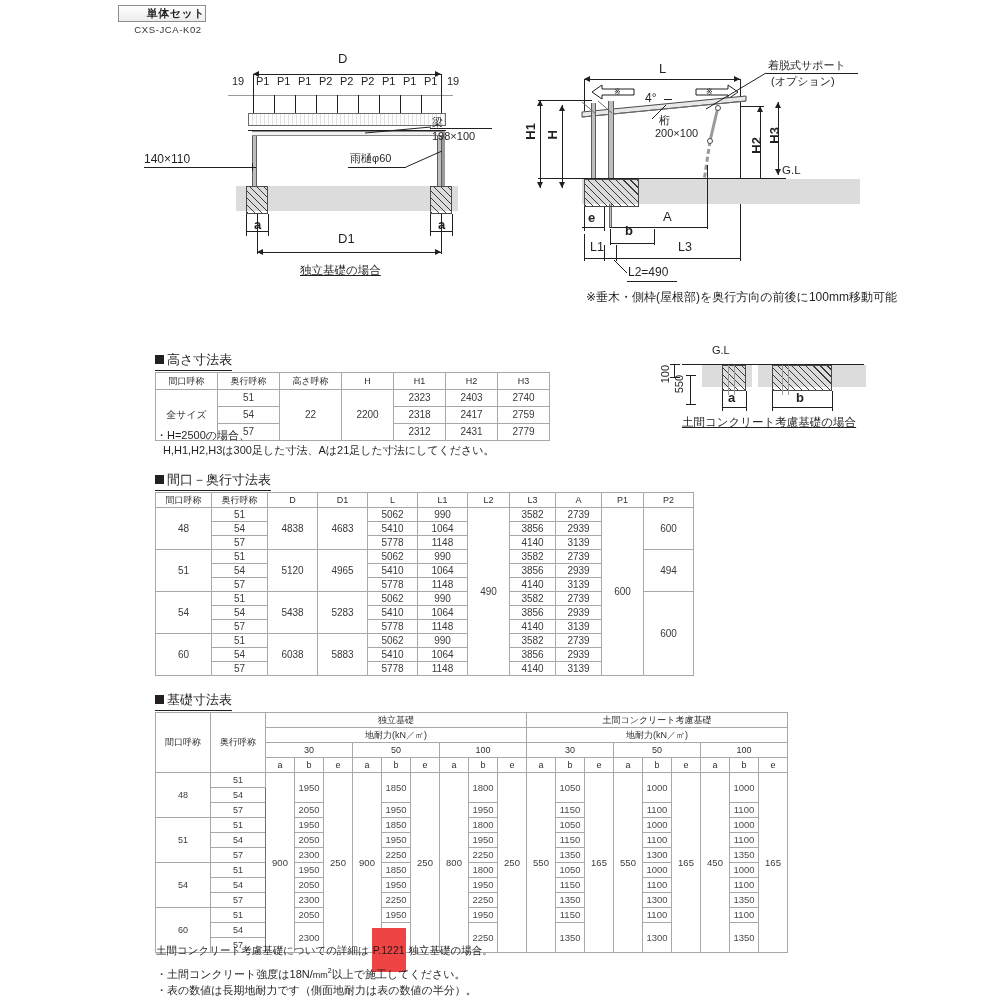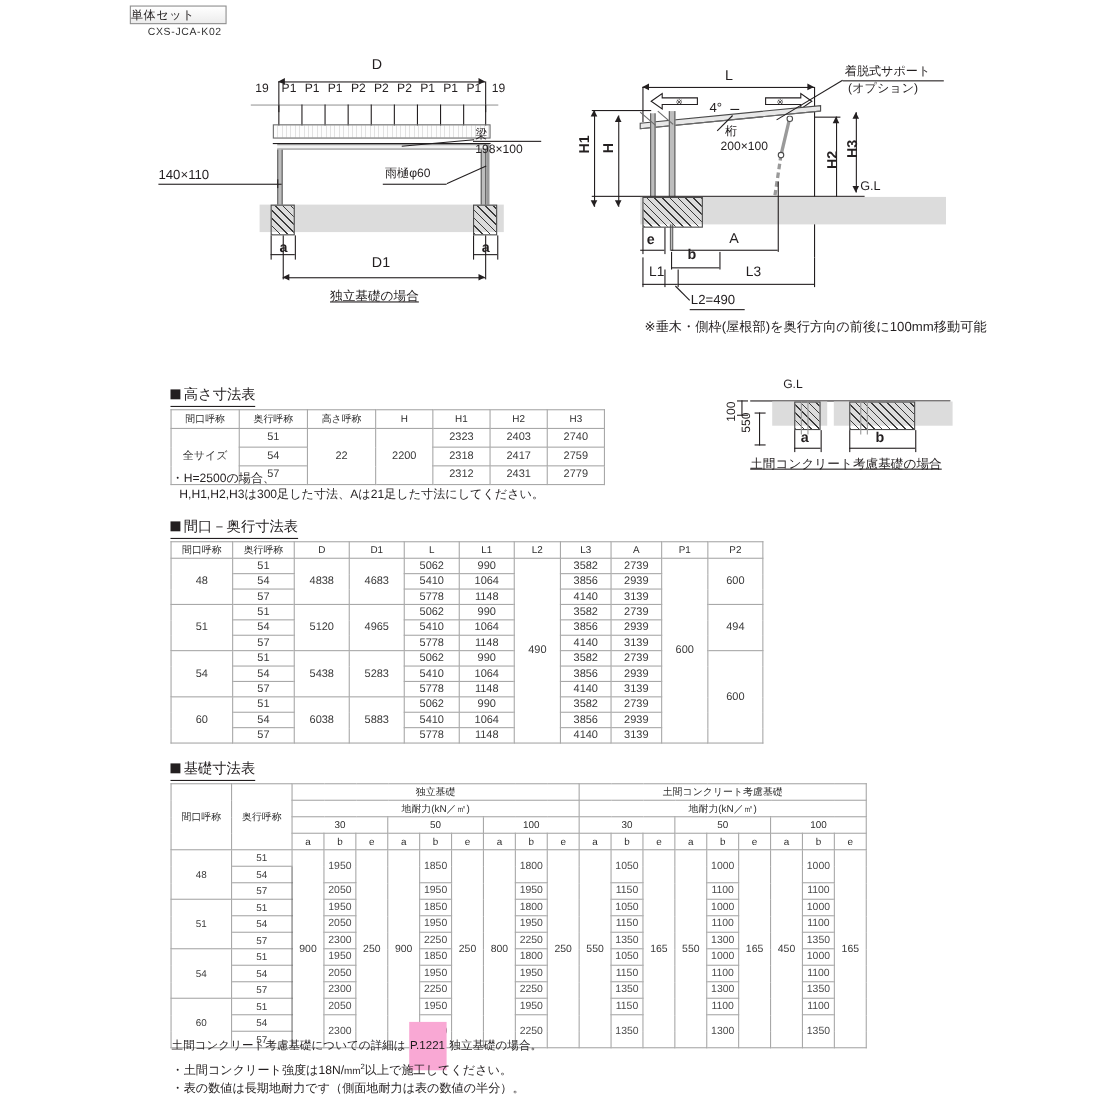--- a/index.html
+++ b/index.html
@@ -13,22 +13,22 @@
     overflow:hidden;
     -webkit-font-smoothing:antialiased;
   }
   .abs { position:absolute; }
 
   
   #header-badge {
     left:118px; top:5px; width:88px; height:17px;
     border:1px solid #8d8d8d;
     background:linear-gradient(#ffffff,#ececec);
-    display:flex; align-items:center; justify-content:flex-start;
-    font-size:11px; font-weight:normal; letter-spacing:.5px;
+    display:flex; align-items:center; justify-content:flex-end;
+    font-size:11px; font-weight:bold; letter-spacing:.5px;
   }
   #header-code {
     left:118px; top:24px; width:100px;
     font-size:9.5px; letter-spacing:.6px; color:#333;
     text-align:center;
   }
 
   
   .lbl { font-size:11px; color:#231f20; white-space:nowrap; line-height:1; }
   .lbl.b  { font-weight:bold; }
@@ -119,21 +119,21 @@
   #found-table { left:155px; top:712px; }
   #found-table th, #found-table td { height:15px; font-size:9px; }
   #found-table .fc-k { width:55px; }
   #found-table .fc-o { width:55px; }
   #found-table .fc-v { width:29px; }
   #found-table td.val { font-size:9.5px; color:#4a4a4a; }
   #found-table td.span-val { font-size:9.5px; color:#3a3a3a; }
   #found-table .thickL { border-left:1.5px solid #6f6f6f; }
 
   #found-note1 { left:156px; top:944px; font-size:10.5px; color:#231f20; }
-  #found-note1 .hl { background:#f9a8d4; padding:16px 1px; color:#1b1b1b; }
+  #found-note1 .hl { background:#ef4444; padding:16px 1px; color:#1b1b1b; }
   #found-note2 { left:156px; top:966px; font-size:11px; line-height:1.45; color:#231f20; }
 
   sup { font-size:7px; }
 </style>
 </head>
 <body>
 
 <div class="abs" id="header-badge">
   <span>単体セット</span>
 </div>

